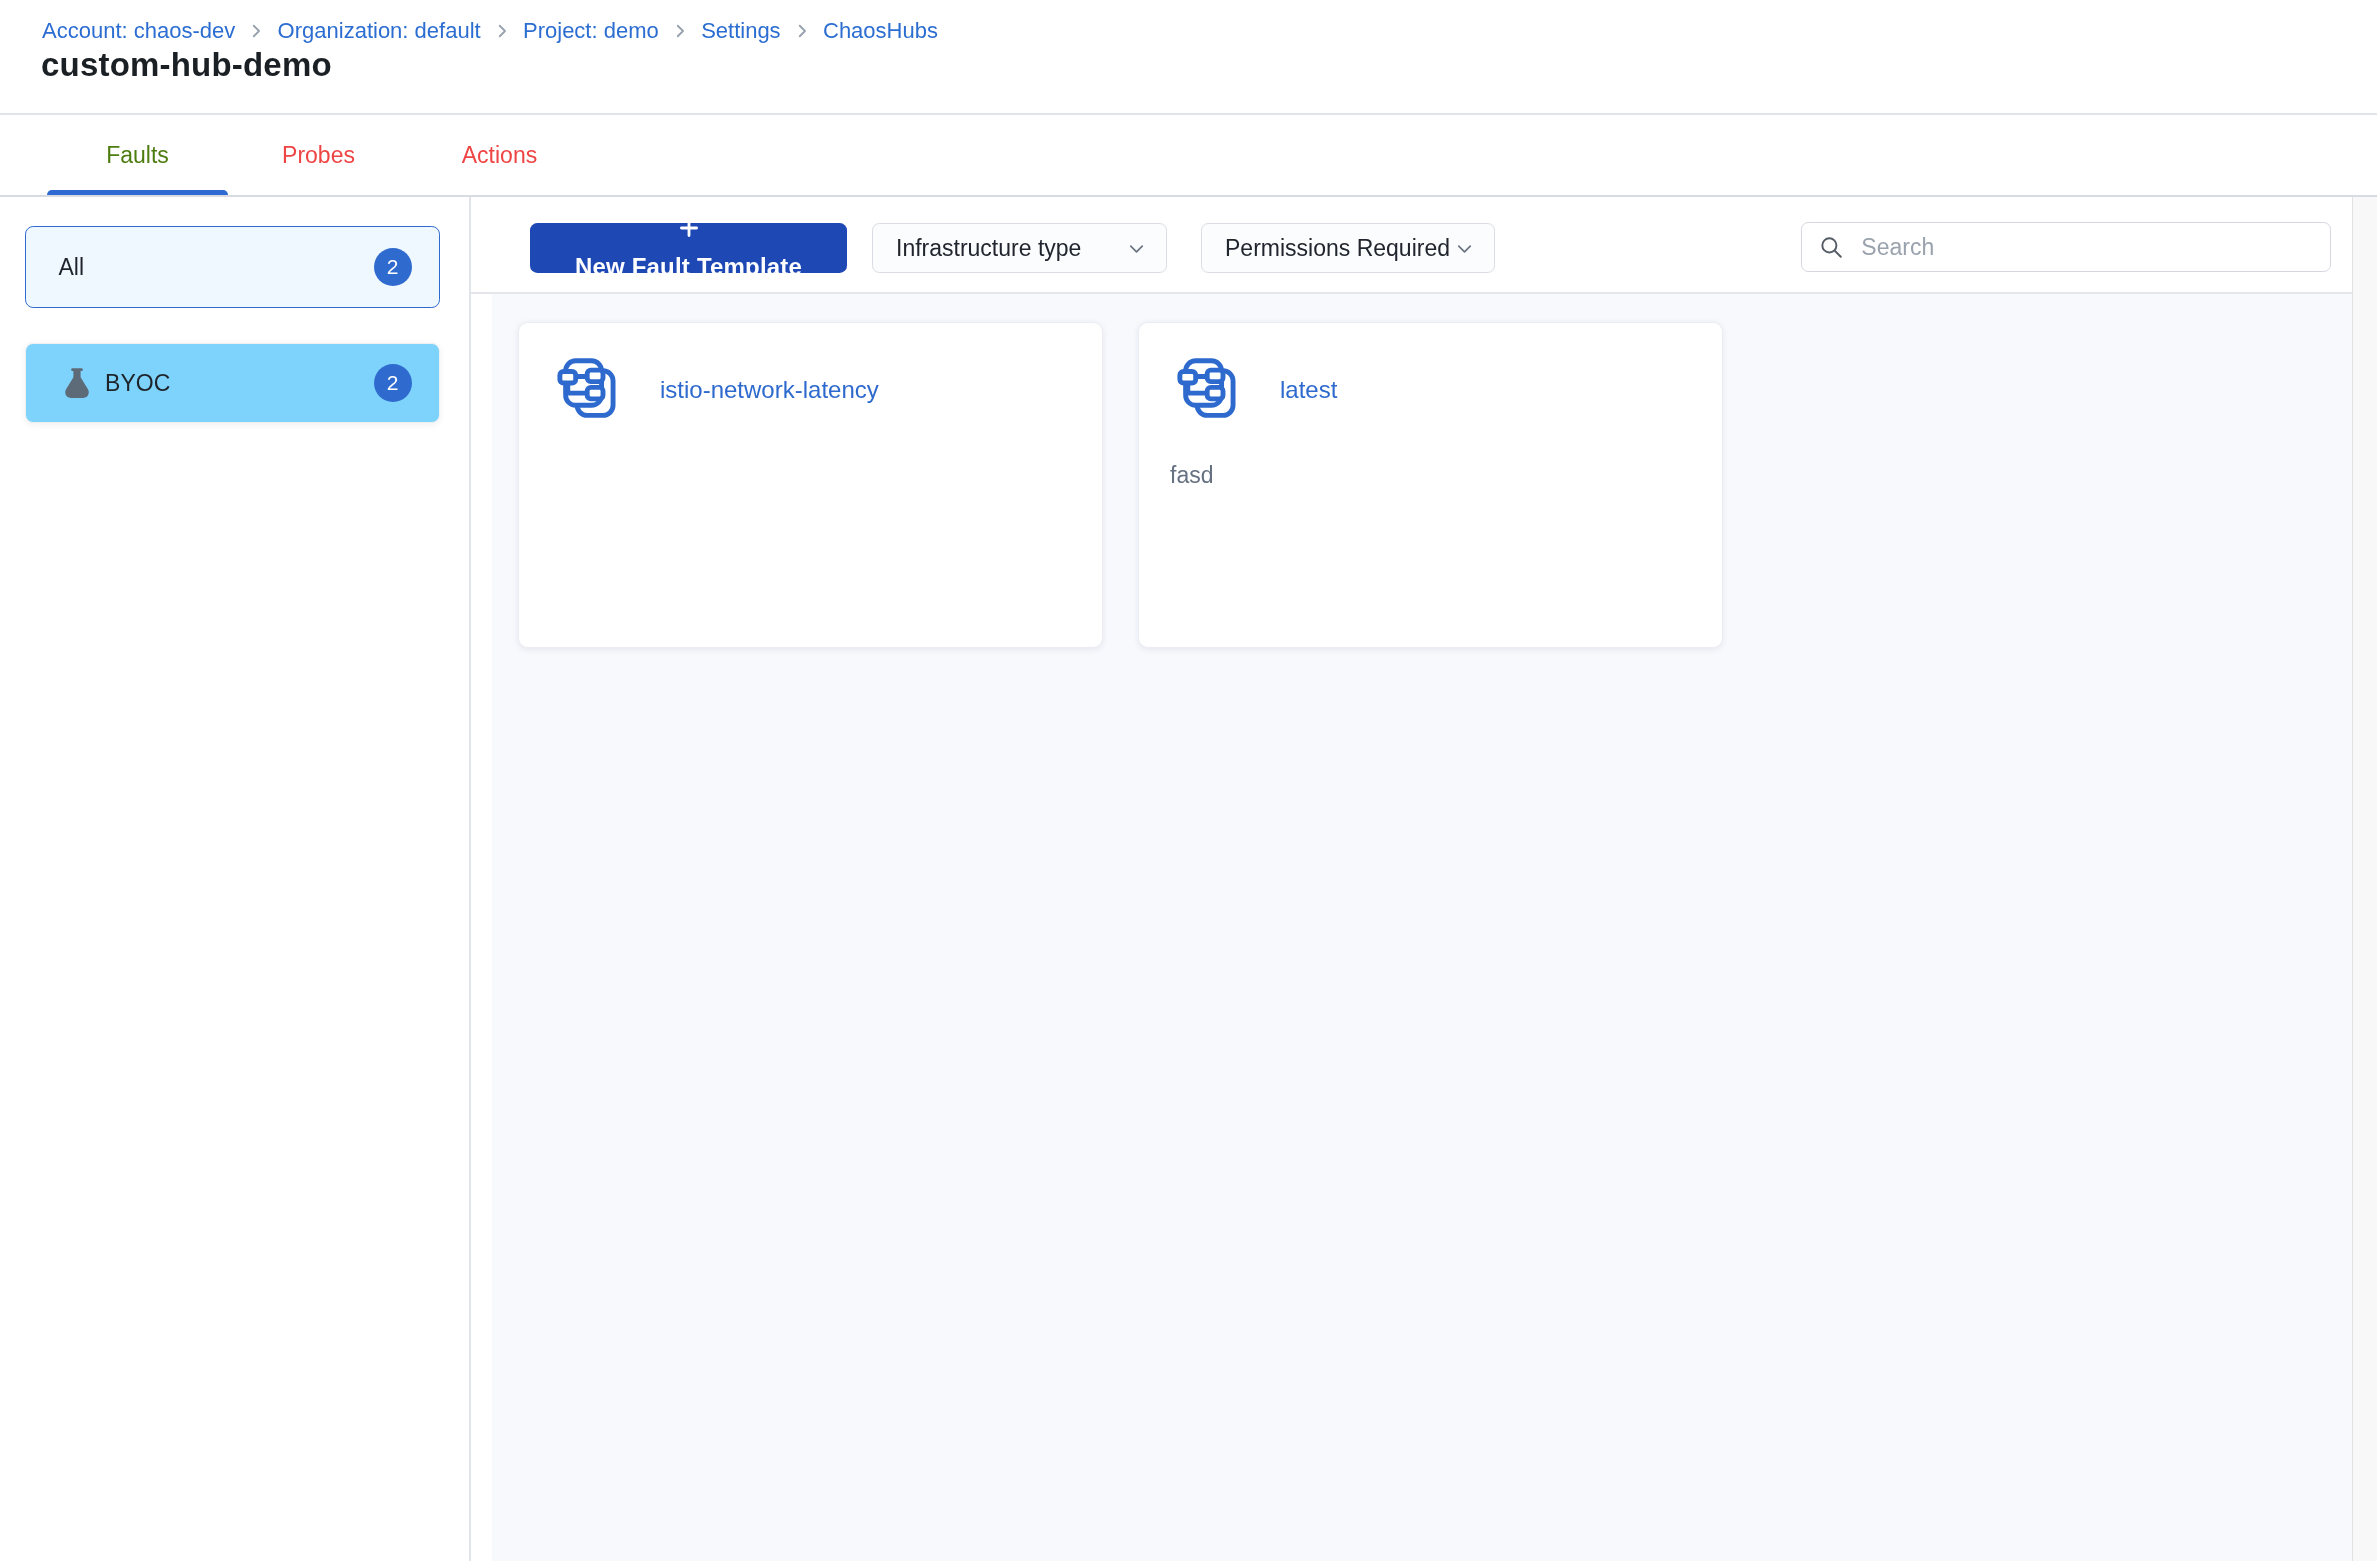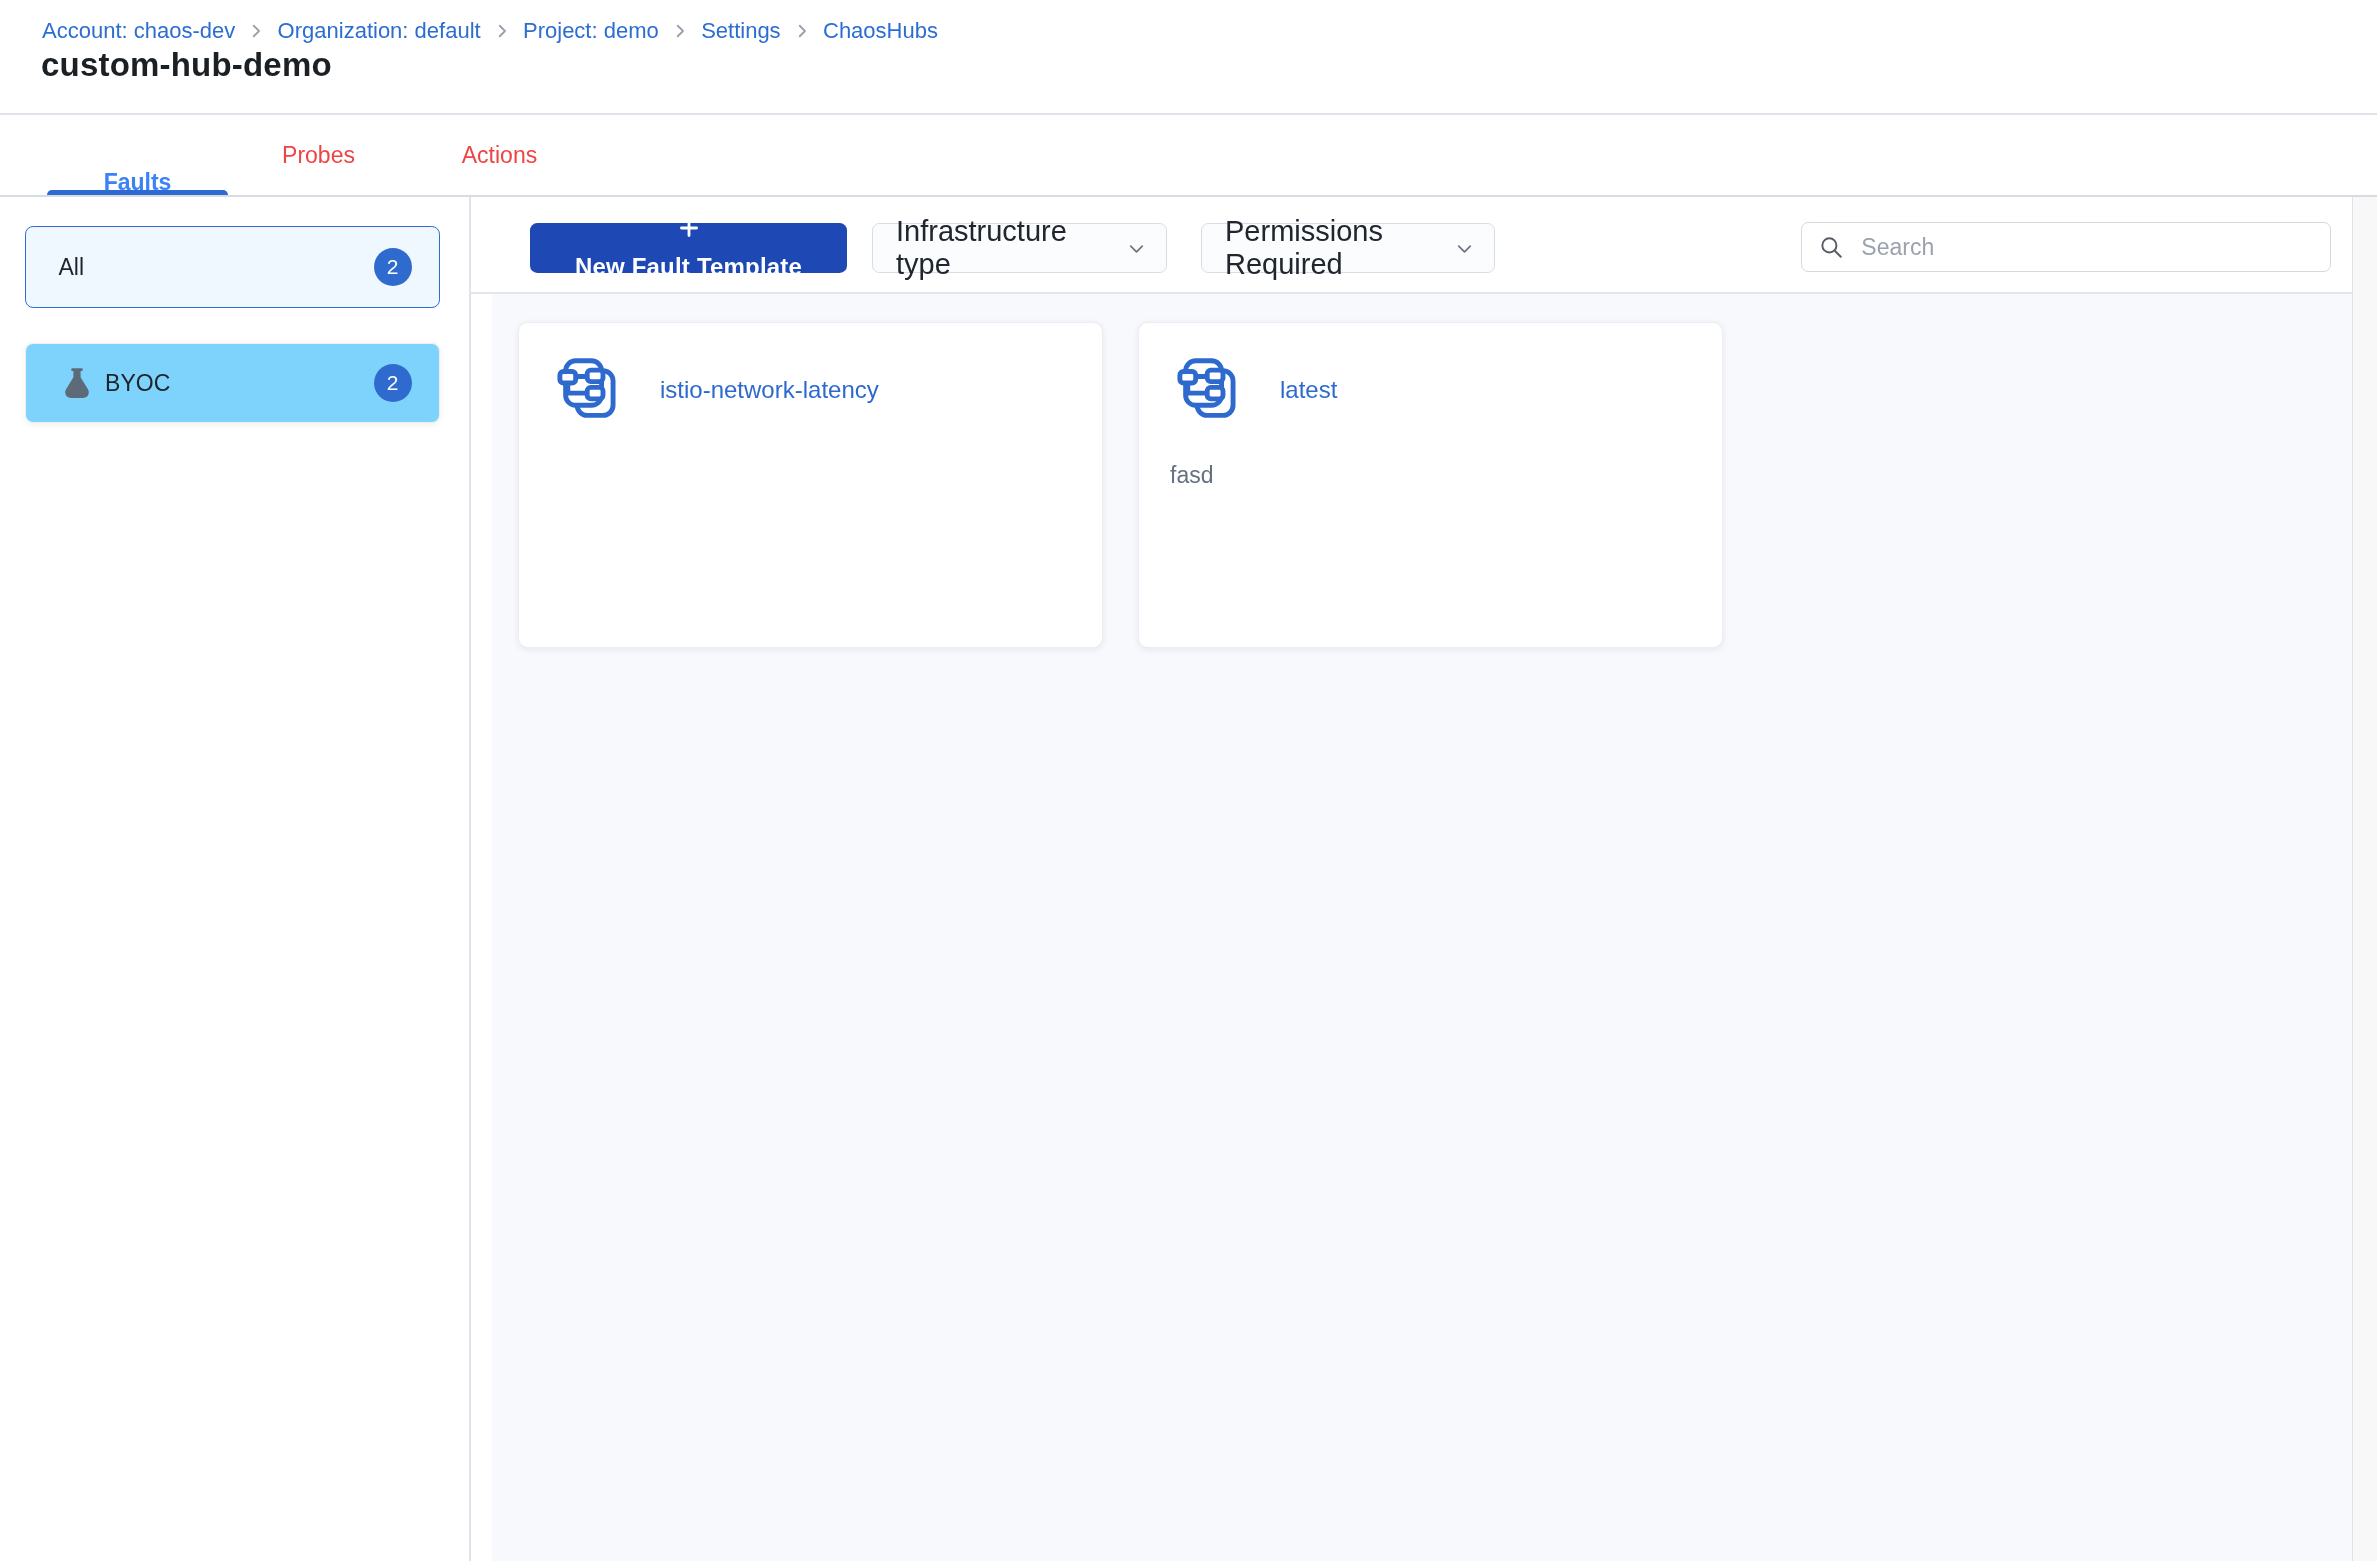--- a/index.html
+++ b/index.html
@@ -13,21 +13,21 @@
     font-size:22px; }
   .crumb-link { color:#2b6dd1; text-decoration:none; cursor:pointer; white-space:nowrap; }
   .crumb-sep { display:flex; align-items:center; color:#97a0ad; }
   .page-title { position:absolute; left:41px; top:46px; font-size:33px; font-weight:700; color:#1b2025; letter-spacing:0.2px;text-align:center; }
   .header-divider { position:absolute; left:0; top:113px; width:100%; height:1.6px; background:#e1e3ea; }
 
   
   .tabs { position:absolute; left:47px; top:114px; height:82px; display:flex; }
   .tab { width:181px; display:flex; align-items:center; justify-content:center;
     font-size:23px; color:#ef4444; cursor:pointer; position:relative; }
-  .tab.active { font-weight:700; color:#3b82f6;align-items:flex-end; }
+  .tab.active { font-weight:400; color:#4d7c0f; }
   .tab.active .tab-underline { position:absolute; left:0; right:0; bottom:-0.8px; height:7.3px;
     background:#2e6ad1; border-radius:4.9px 4.9px 0 0; }
   .tab-divider { position:absolute; left:0; top:195px; width:100%; height:1.6px; background:#d9dbe3; }
 
   
   .v-divider { position:absolute; left:469px; top:197px; bottom:0; width:1.6px; background:#e2e4eb; }
   .filter-card { position:absolute; left:24.5px; width:415px; display:flex; align-items:center;
     border-radius:8.2px; cursor:pointer; }
   .filter-all { top:226px; height:82px; background:#eff8fe; border:1.6px solid #2f6bce; padding:0 27px 0 33px;text-align:center; }
   .filter-byoc { top:343px; height:80px; background:#7dd3fc; border:0.8px solid #eff0f4;
@@ -46,21 +46,21 @@
   .btn-new { position:absolute; left:530px; top:223px; width:317px; height:50px;
     background:#1e49b5; border:none; border-radius:7.3px; color:#ffffff; font-size:24px; font-weight:700;
     font-family:"Liberation Sans", sans-serif; display:flex; align-items:center; justify-content:center;
     gap:11.4px; cursor:pointer; letter-spacing:0.2px;flex-direction:column; }
   .btn-new .plus { width:26px; height:26px; }
 
   .dropdown { position:absolute; top:223px; height:50px; background:#fbfcfe; border:1.6px solid #d9dce4;
     border-radius:7.3px; display:flex; align-items:center; padding:0 18px 0 23px; cursor:pointer; }
   .dd-infra { left:872px; width:295px; }
   .dd-perm  { left:1201px; width:294px; }
-  .dd-label { font-size:29px; color:#21252d; }
+  .dd-label { font-size:23px; color:#21252d; }
   .chev { margin-left:auto; width:23px; height:23px; color:#6d7582; }
 
   .search-box { position:absolute; left:1801px; top:222px; width:530px; height:50px; background:#ffffff;
     border:1.6px solid #d4d7de; border-radius:7.3px; display:flex; align-items:center; padding:0 16.3px; gap:17px; }
   .search-box svg { width:26px; height:26px; color:#565d66; flex:0 0 auto; }
   .search-input { border:none; outline:none; background:transparent; width:100%;
     font-size:23px; color:#2b313a; font-family:"Liberation Sans", sans-serif; }
   .search-input::placeholder { color:#9aa2ad; }
 
   

